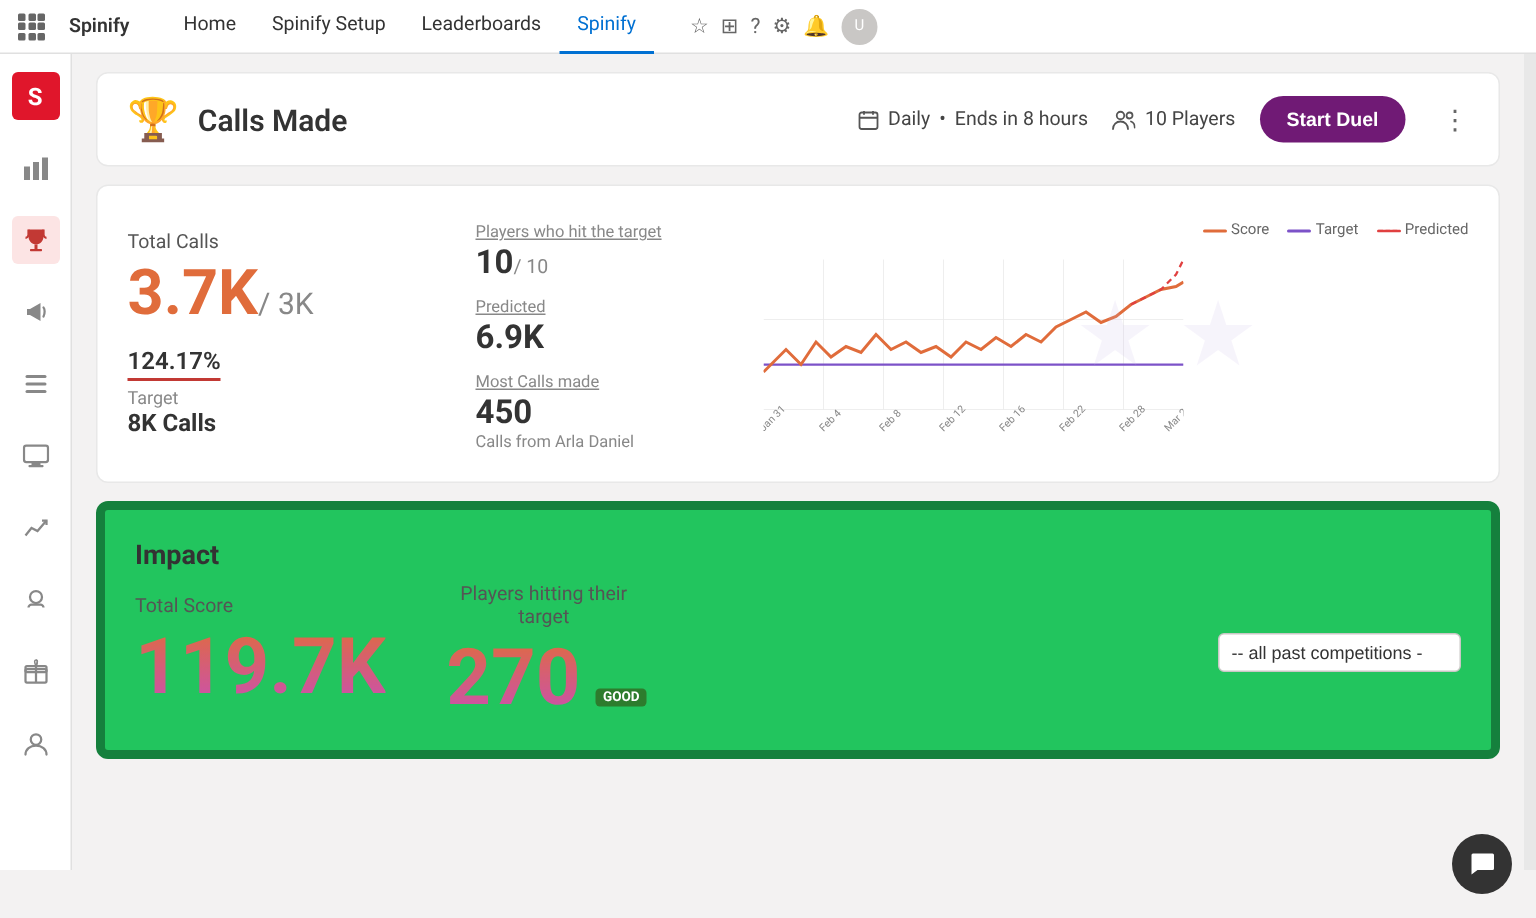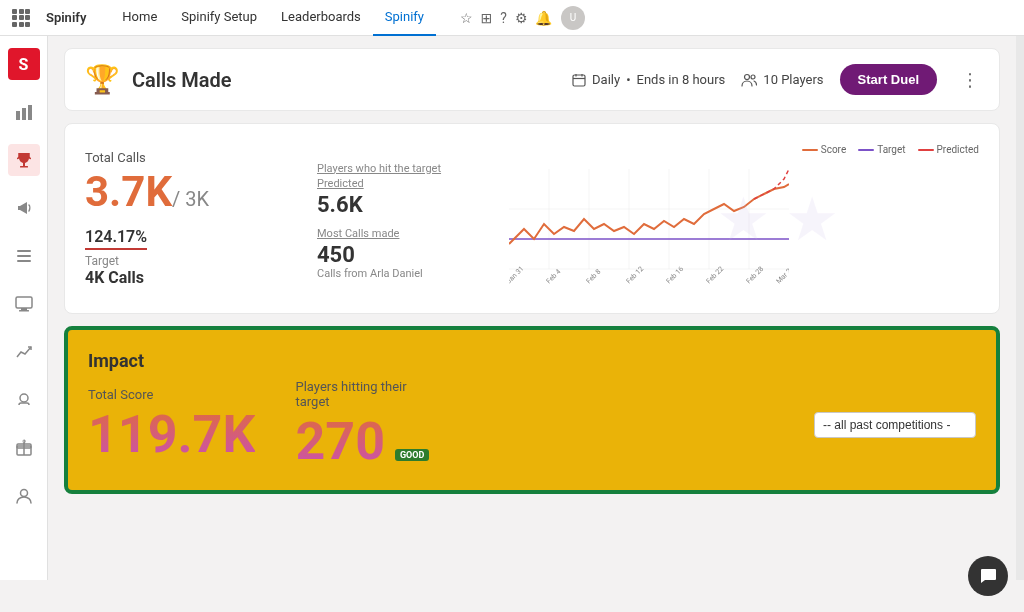--- a/index.html
+++ b/index.html
@@ -320,24 +320,24 @@
       top: 50%;
       transform: translateY(-50%);
       opacity: 0.15;
       font-size: 60px;
       color: #c9b8e8;
       pointer-events: none;
     }
 
     
     .impact-card {
-      background: #eab308;
+      background: #22c55e;
       border-radius: 8px;
       padding: 20px;
-      border: 4px solid #15803d;
+      border: 6px solid #15803d;
     }
     .impact-title {
       font-size: 18px;
       font-weight: 700;
       color: #333;
       margin-bottom: 8px;
     }
     .impact-inner {
       display: flex;
       align-items: center;
@@ -361,20 +361,21 @@
       line-height: 1.1;
     }
     .impact-players-section {
       min-width: 200px;
     }
     .impact-players-label {
       font-size: 13px;
       color: #555;
       margin-bottom: 4px;
       max-width: 130px;
+      text-align: center;
     }
     .impact-players-value {
       font-size: 52px;
       font-weight: 700;
       background: linear-gradient(180deg, #e06c3b 0%, #c94fb5 100%);
       -webkit-background-clip: text;
       -webkit-text-fill-color: transparent;
       background-clip: text;
       line-height: 1.1;
       display: inline-block;
@@ -570,27 +571,30 @@
 
         <div class="stats-left">
           <div class="stats-label">Total Calls</div>
           <div>
             <span class="stats-value">
               <span>3.7K</span><span class="target">/ 3K</span>
             </span>
           </div>
           <div class="stats-percent">124.17%</div>
           <div class="stats-target-label">Target</div>
-          <div class="stats-target-value">4K Calls</div>
+          <div class="stats-target-value">8K Calls</div>
         </div>
 
         <div class="stats-middle">
           <div class="mid-label">Players who hit the target</div>
+          <div class="mid-value">
+            <span>10</span><span class="sub">/ 10</span>
+          </div>
           <div class="mid-label">Predicted</div>
-          <div class="mid-value">5.6K</div>
+          <div class="mid-value">6.9K</div>
           <div class="mid-label">Most Calls made</div>
           <div>
             <span class="mid-value-sm">450</span>
             <div class="mid-calls-from">
               <span>Calls from</span> <span>Arla Daniel</span>
             </div>
           </div>
         </div>
 
         <div class="stats-chart">

